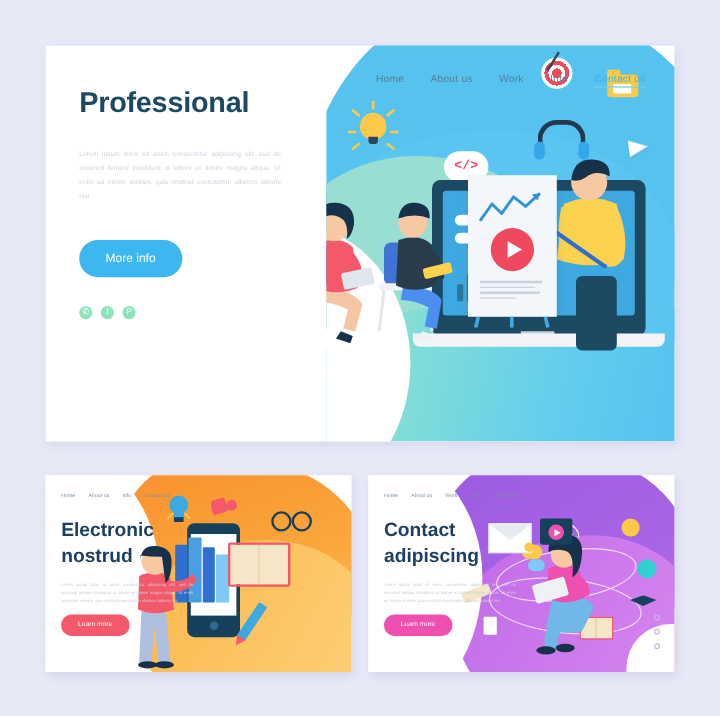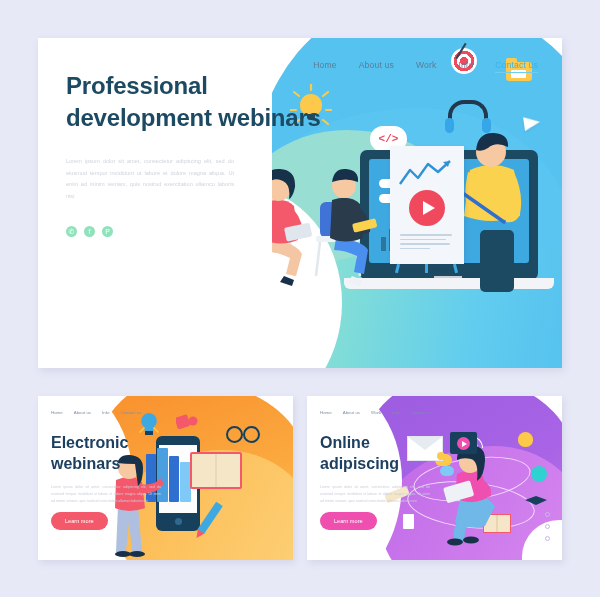--- a/index.html
+++ b/index.html
@@ -320,23 +320,23 @@
       <a href="#">Home</a>
       <a href="#">About us</a>
       <a href="#">Work</a>
       <a href="#">Info</a>
       <a href="#" class="active">Contact us</a>
     </nav>
 
     <div class="hero-text">
       <h1 class="hero-title">
         <span>Professional</span><br>
-        <span>development webinars</span>
       </h1>
       <p class="hero-para">Lorem ipsum dolor sit amet, consectetur adipiscing elit, sed do eiusmod tempor incididunt ut labore et dolore magna aliqua. Ut enim ad minim veniam, quis nostrud exercitation ullamco laboris nisi</p>
+      <button class="btn-more">More info</button>
       <div class="socials">
         <span class="soc">✆</span>
         <span class="soc">f</span>
         <span class="soc">P</span>
       </div>
     </div>
   </div>
 
   <div class="mini left">
     <div class="blob-orange"></div>
@@ -381,21 +381,21 @@
     </svg>
 
     <nav class="mini-nav">
       <a href="#">Home</a>
       <a href="#">About us</a>
       <a href="#">Info</a>
       <a href="#">Contact us</a>
     </nav>
     <div class="mini-title">
       <span>Electronic</span><br>
-      <span>webinars</span>
+      <span>nostrud</span>
     </div>
     <p class="mini-para">Lorem ipsum dolor sit amet, consectetur adipiscing elit, sed do eiusmod tempor incididunt ut labore et dolore magna aliqua. Ut enim ad minim veniam, quis nostrud exercitation ullamco laboris nisi</p>
     <button class="mini-btn btn-pinkred">Learn more</button>
   </div>
 
   <div class="mini right">
     <div class="blob-purple"></div>
     <div class="blob-purple2"></div>
     <div class="mini-white-cut"></div>
     <div class="mini-white-br"></div>
@@ -440,20 +440,20 @@
     </svg>
 
     <nav class="mini-nav">
       <a href="#">Home</a>
       <a href="#">About us</a>
       <a href="#">Work</a>
       <a href="#">Info</a>
       <a href="#">Contact us</a>
     </nav>
     <div class="mini-title">
-      <span>Online</span><br>
+      <span>Contact</span><br>
       <span>adipiscing</span>
     </div>
     <p class="mini-para">Lorem ipsum dolor sit amet, consectetur adipiscing elit, sed do eiusmod tempor incididunt ut labore et dolore magna aliqua. Ut enim ad minim veniam, quis nostrud exercitation ullamco laboris nisi</p>
     <button class="mini-btn btn-pink">Learn more</button>
   </div>
 
 </div>
 
 </body></html>

